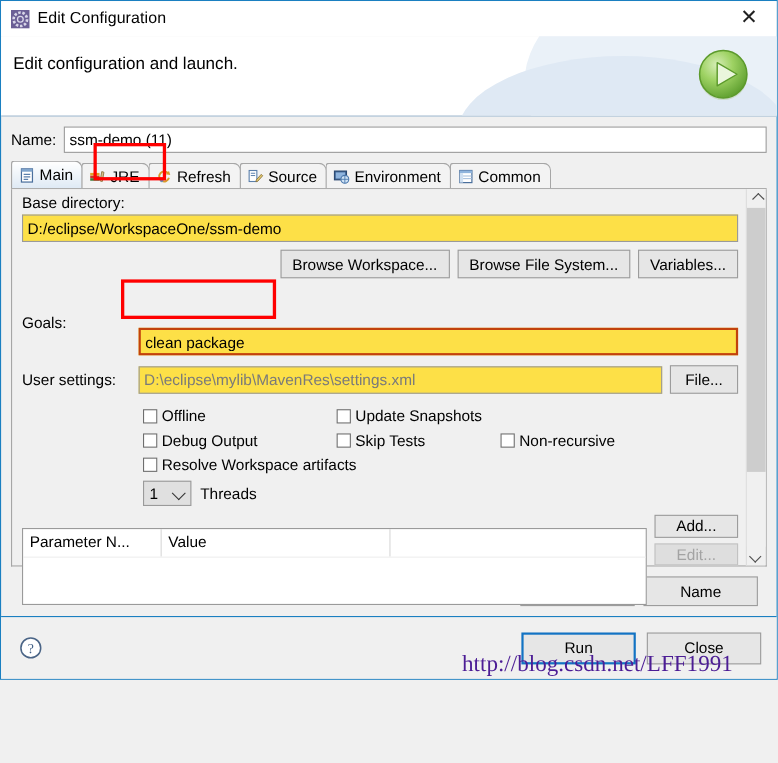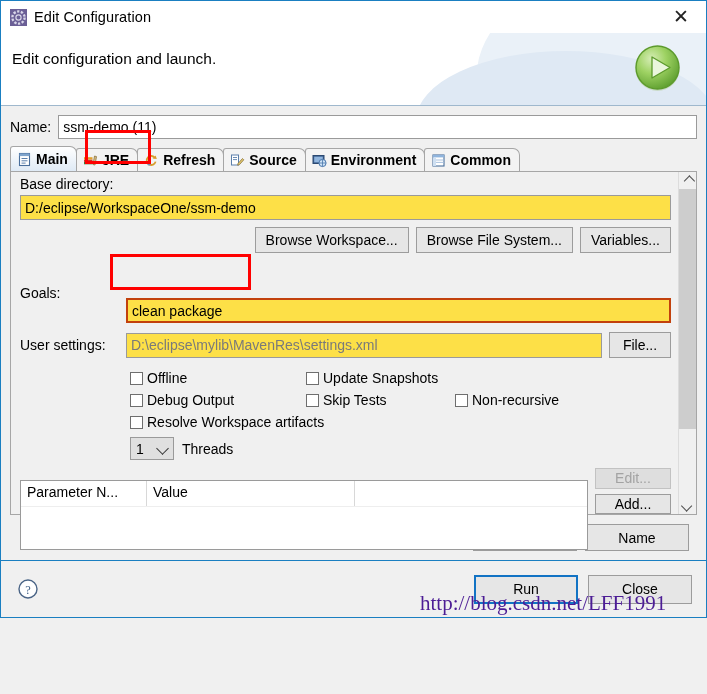--- a/index.html
+++ b/index.html
@@ -148,21 +148,20 @@
     box-sizing: border-box;
     font-size: 14px;
     border: 1px solid #a6a6a6;
     border-bottom: none;
     border-top-left-radius: 3px;
     border-top-right-radius: 7px;
     background: #f3f3f3;
     margin-right: -1px;
     cursor: pointer;
     white-space: nowrap;
-    font-weight: bold;
   }
   .tab.selected {
     background: linear-gradient(#ffffff, #dfeaf5);
     height: 25px;
     border-color: #a6a6a6;
     position: relative;
     z-index: 3;
   }
   .tab-icon {
     width: 15px; height: 15px;
@@ -633,22 +632,22 @@
             <div class="thead">
               <div class="th c1">Parameter N...</div>
               <div class="th c2">Value</div>
               <div class="th c3"></div>
             </div>
             <div class="tbody">
               <div class="trow"></div>
             </div>
           </div>
           <div class="table-btns">
+            <button class="btn">Add...</button>
             <button class="btn disabled">Edit...</button>
-            <button class="btn">Add...</button>
           </div>
         </div>
 
       </div>
 
       <div class="vscroll">
         <div class="scroll-arrow up">
             <span class="a"></span>
           </div>
         <div class="scroll-track">

